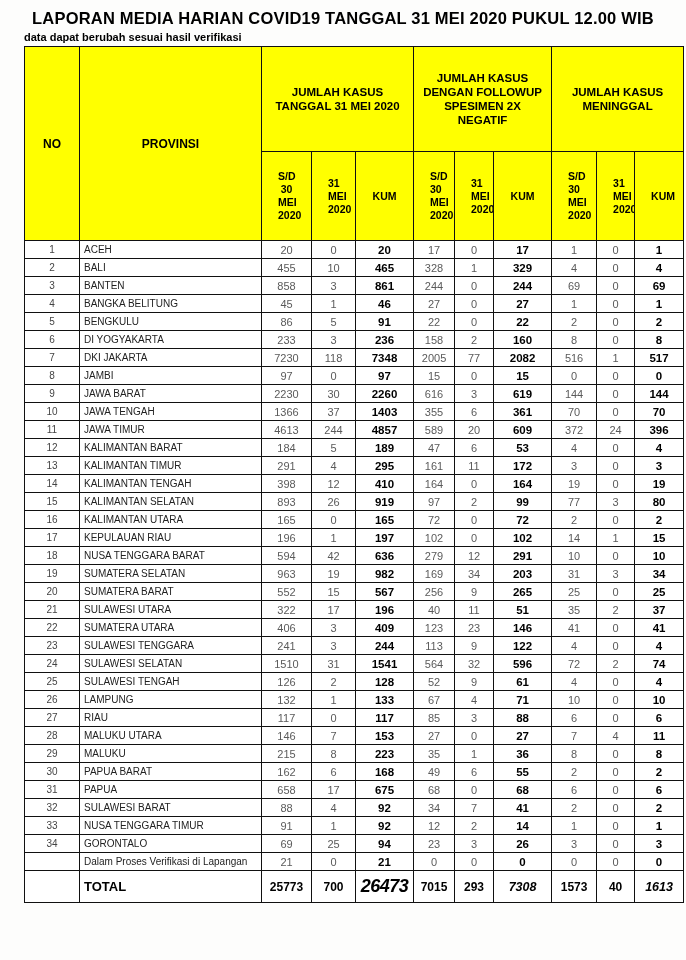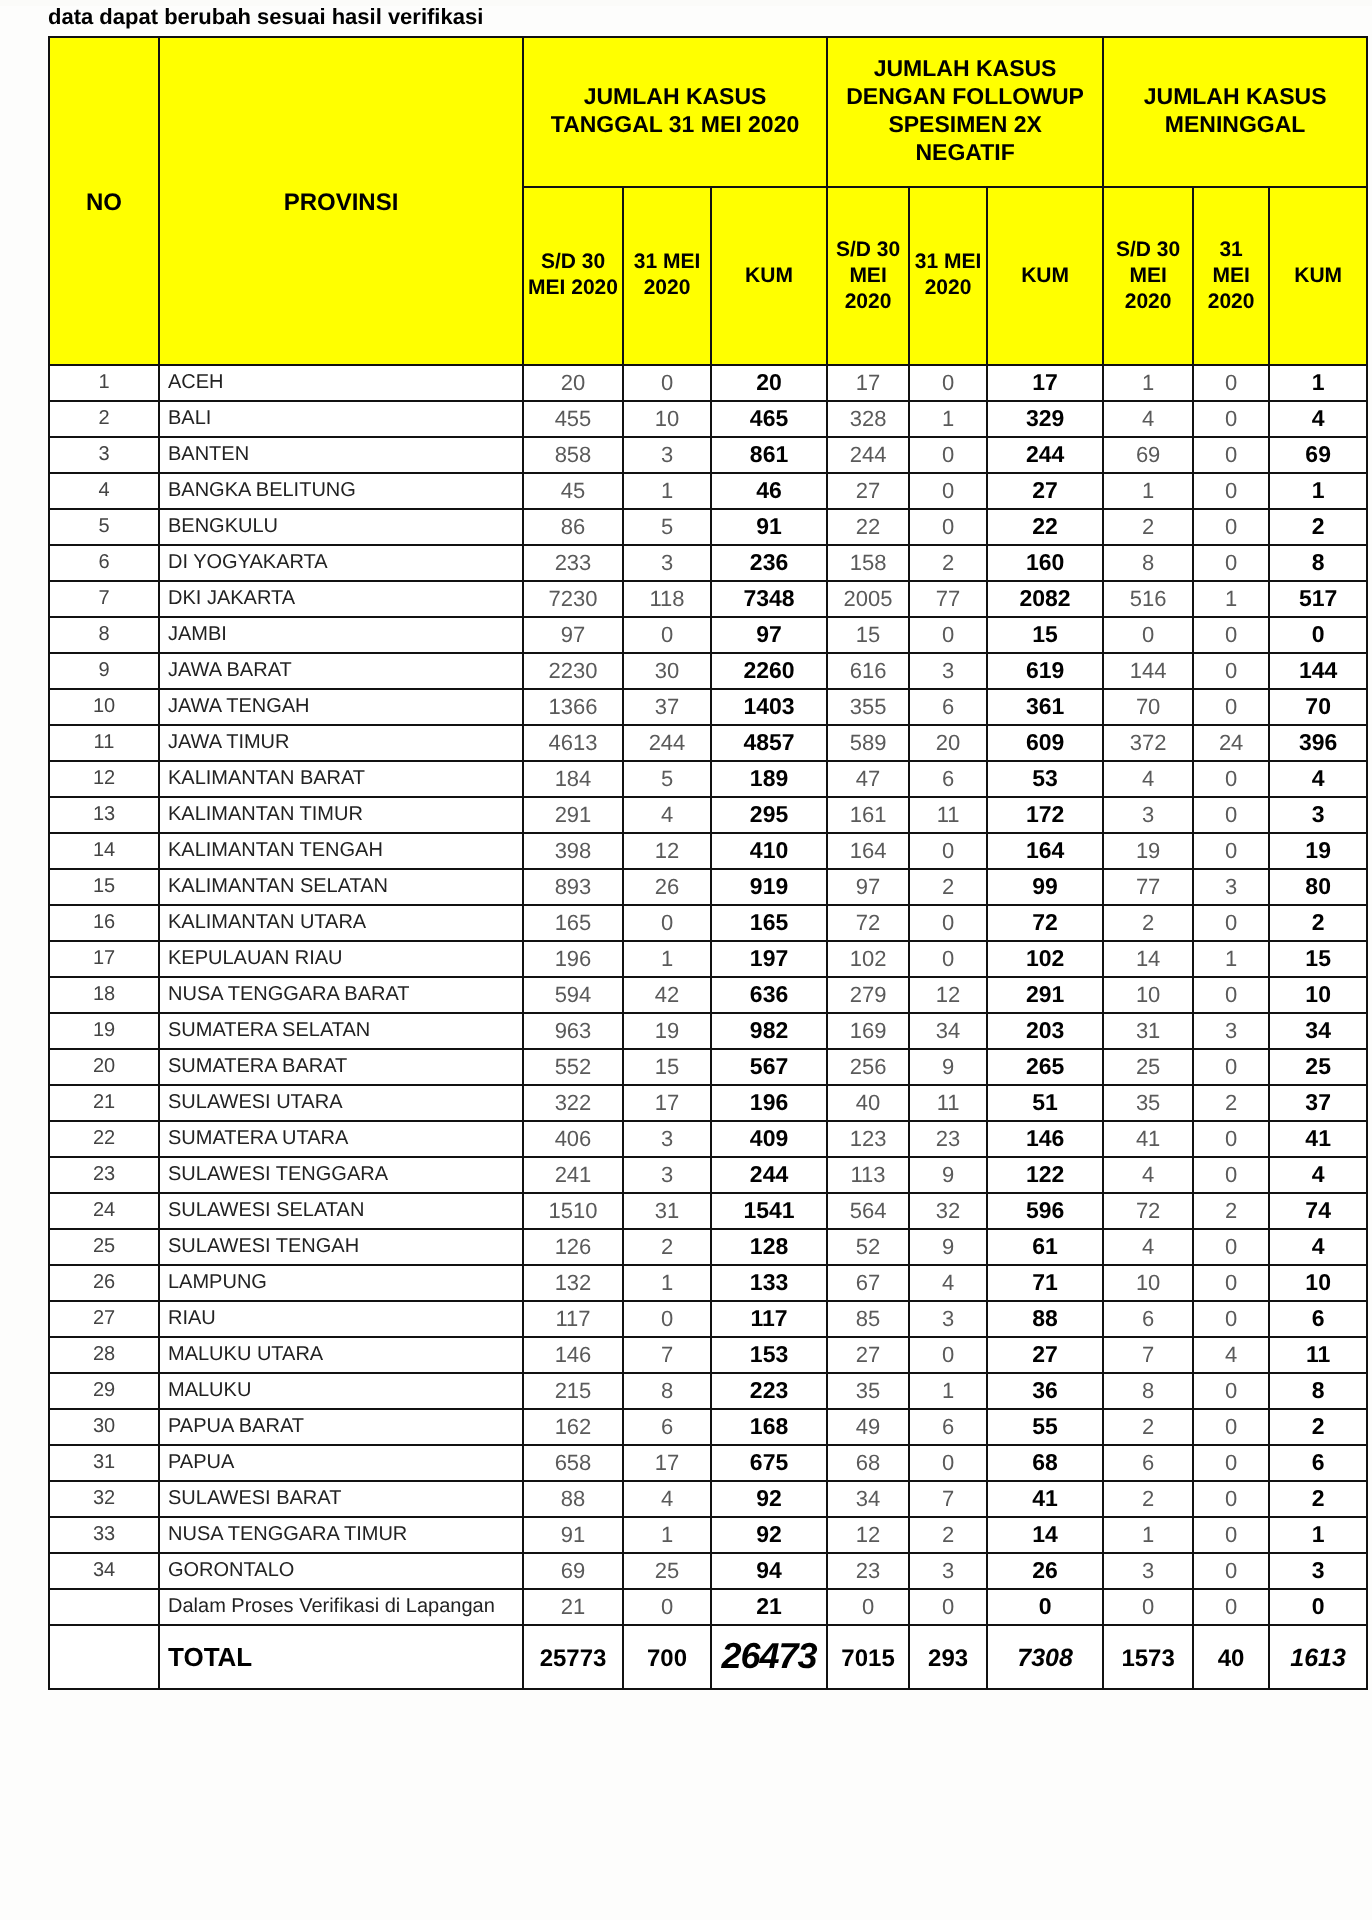--- a/index.html
+++ b/index.html
@@ -2,40 +2,41 @@
 <html><head>
 <meta charset="utf-8">
 <style>
   html,body{margin:0;padding:0;background:#fbfbf9;}
   body{width:686px;height:960px;font-family:"Liberation Sans",sans-serif;color:#000;overflow:hidden;}
   .page{position:relative;width:686px;height:960px;background:#fdfdfc;}
   .title{padding-top:9px;text-align:center;font-size:16.5px;font-weight:bold;letter-spacing:.2px;}
   .note{margin:3px 0 3px 24px;font-size:11px;font-weight:bold;}
   table.covid{border-collapse:collapse;margin-left:24px;width:660px;table-layout:fixed;}
   table.covid th,table.covid td{border:1.5px solid #111;overflow:hidden;}
-  thead th{background:#FFFF00;font-weight:bold;text-align:center;vertical-align:middle;padding:1px 2px;}
+  thead th{background:#FFFF00;font-weight:bold;text-align:center;vertical-align:middle;padding:1px 16px;}
   .th-no,.th-prov{font-size:12px;}
-  .th-group{height:74px;font-size:11.5px;line-height:14px;padding:0 5px;}
+  .th-group{height:74px;font-size:11.5px;line-height:14px;padding:15px 5px;}
   .sub-row th{height:86px;font-size:10.5px;line-height:13px;}
   tbody td{height:17px;padding:0 2px;vertical-align:middle;background:#fff;}
   .no-cell{text-align:center;font-size:10px;color:#444;}
   .prov-cell{text-align:left;padding-left:4px;font-size:10px;color:#222;white-space:nowrap;}
   .v{text-align:center;font-size:11px;color:#5a5a5a;font-weight:normal;}
   .v-kum{font-weight:bold;color:#000;font-size:11.5px;}
   tbody.total-body td{height:31px;}
   .total-label{font-size:13px;font-weight:bold;color:#000;}
   .total-body .v{color:#000;font-weight:bold;font-size:12px;}
   .total-body .v-kum{font-size:12.5px;font-style:italic;}
   .total-body .v-kum-main{font-size:18px;letter-spacing:-.5px;}
   .footer{margin:15px 0 0 24px;font-size:13.5px;font-weight:bold;}
 </style>
 </head>
 <body>
 
 <div class="page">
+  <div class="title">LAPORAN MEDIA HARIAN COVID19 TANGGAL 31 MEI 2020 PUKUL 12.00 WIB</div>
   <div class="note">data dapat berubah sesuai hasil verifikasi</div>
 
   <table class="covid">
     <colgroup>
       <col style="width:55px">
         <col style="width:182px">
       <col style="width:50px">
         <col style="width:44px">
         <col style="width:58px">
       <col style="width:41px">

